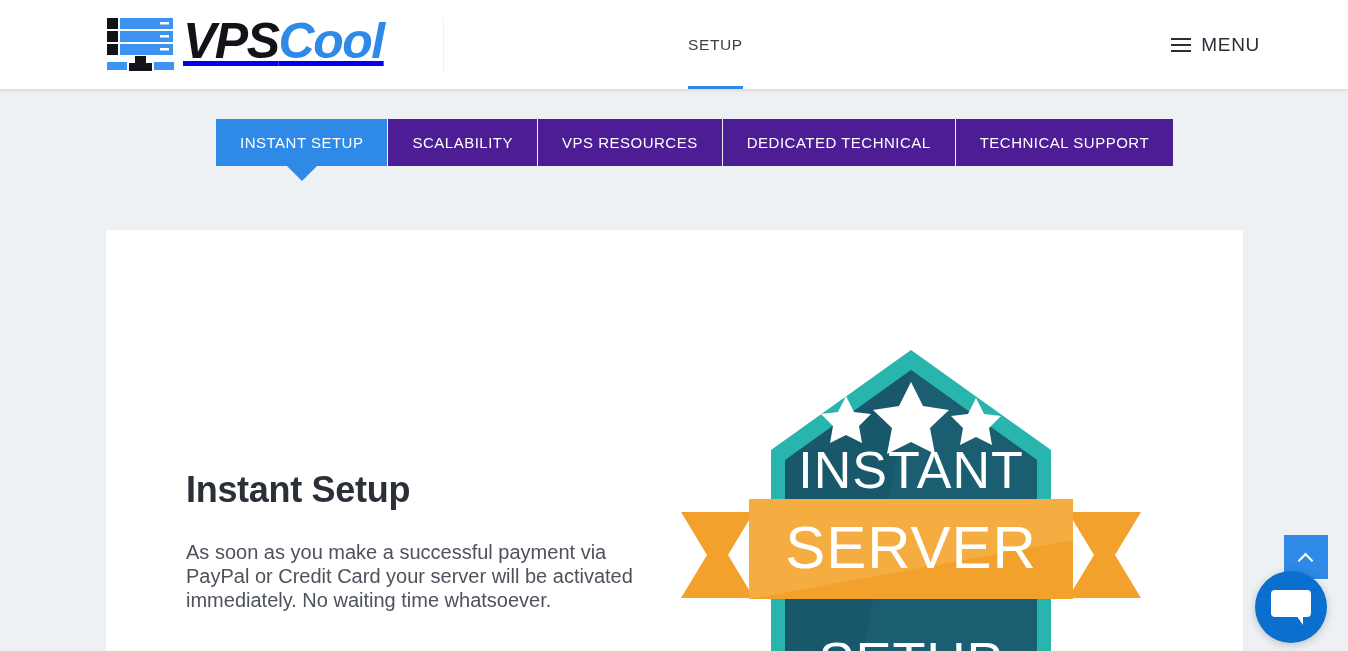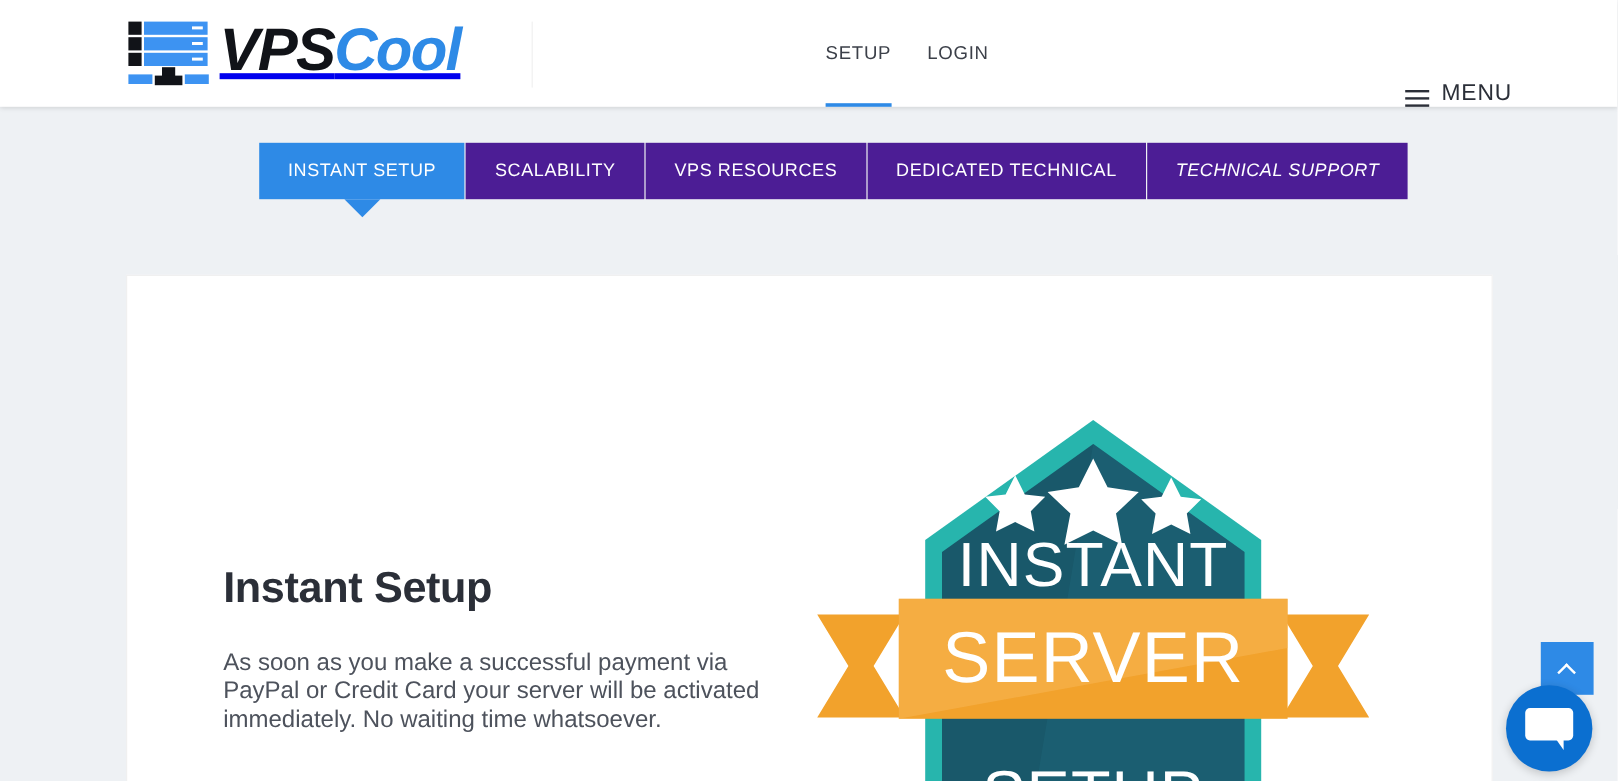--- a/index.html
+++ b/index.html
@@ -98,21 +98,21 @@
     height: 3px;
     background: #2e8ae6;
   }
 
   .menu-toggle {
     position: absolute;
     right: 88px;
     top: 0;
     height: 89px;
     display: flex;
-    align-items: flex-end;
+    align-items: center;
     gap: 10px;
     cursor: pointer;
   }
 
   .hamburger {
     width: 20px;
     height: 14px;
     position: relative;
     flex: none;
   }
@@ -150,21 +150,21 @@
     background: #4c1d95;
     color: #ffffff;
     font-size: 15px;
     letter-spacing: 0.5px;
     padding: 0 24px;
     margin-right: 1px;
     cursor: pointer;
     position: relative;
     white-space: nowrap;
   }
-  .tab:last-child { margin-right: 0; font-style: italic; }
+  .tab:last-child { margin-right: 0; }
 
   .tab.active {
     background: #2e8ae6;
   }
   .tab.active::after {
     content: "";
     position: absolute;
     left: 50%;
     bottom: -15px;
     margin-left: -15px;
@@ -290,21 +290,20 @@
     </svg>
     <span class="logo-text">
       <span class="vps">VPS</span><span class="cool">Cool</span>
     </span>
   </a>
 
   <div class="logo-divider"></div>
 
   <nav class="main-nav">
     <a class="nav-item active" href="#">SETUP</a>
-    <a class="nav-item" href="#">LOGIN</a>
   </nav>
 
   <div class="menu-toggle">
     <span class="hamburger">
       <span></span>
         <span></span>
         <span></span>
     </span>
     <span class="menu-label">MENU</span>
   </div>

